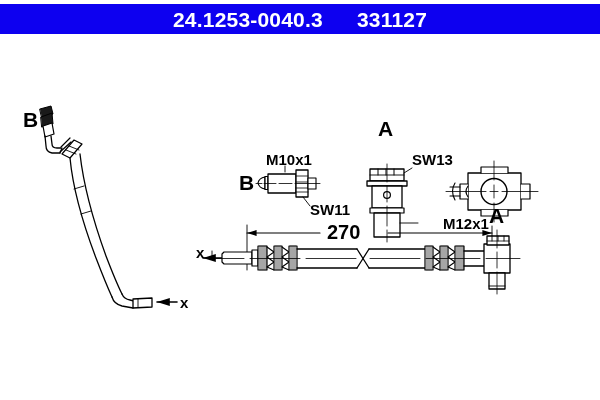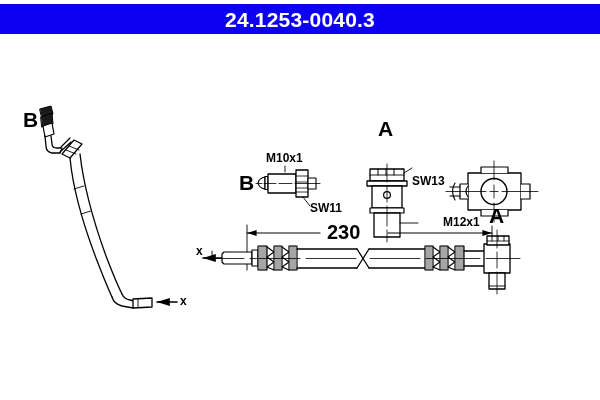--- a/index.html
+++ b/index.html
@@ -24,30 +24,31 @@
 
   
   .canvas{position:absolute;left:0;top:30px;width:600px;height:370px;}
   svg.draw{position:absolute;left:0;top:0;width:600px;height:370px;display:block;}
 
   .lbl{
     position:absolute;font-family:"Liberation Sans",sans-serif;
     color:#000;white-space:nowrap;line-height:1;
   }
   .lbl-big{font-size:21px;font-weight:bold;}
-  .lbl-med{font-size:12px;font-weight:bold;}
+  .lbl-med{font-size:15px;font-weight:bold;}
   .lbl-dim{font-size:20px;font-weight:bold;}
 </style>
 </head>
 <body>
 
 <div id="sheet">
 
   <div class="header">
     <span class="ptxt">24.1253-0040.3</span>
+    <span class="ptxt">331127</span>
   </div>
 
   <div class="canvas">
 
     <svg class="draw" viewBox="0 0 600 370" xmlns="http://www.w3.org/2000/svg">
       <defs>
         <marker id="arrL" markerWidth="9" markerHeight="7" refX="8" refY="3.5" orient="auto">
           <polygon points="8,3.5 0,1 0,6" fill="#000"></polygon>
         </marker>
         <marker id="arrR" markerWidth="9" markerHeight="7" refX="1" refY="3.5" orient="auto">
@@ -245,24 +246,24 @@
     <span class="lbl lbl-med" style="left:180px;top:265px;">x</span>
 
     <span class="lbl lbl-big" style="left:239px;top:142px;">B</span>
 
     <span class="lbl lbl-med" style="left:266px;top:122px;">M10x1</span>
 
     <span class="lbl lbl-med" style="left:310px;top:172px;text-align:right;">SW11</span>
 
     <span class="lbl lbl-big" style="left:378px;top:88px;">A</span>
 
-    <span class="lbl lbl-med" style="left:412px;top:145px;">SW13</span>
+    <span class="lbl lbl-med" style="left:412px;top:122px;">SW13</span>
 
     <span class="lbl lbl-med" style="left:443px;top:186px;">M12x1</span>
 
-    <span class="lbl lbl-dim" style="left:327px;top:192px;">230</span>
+    <span class="lbl lbl-dim" style="left:327px;top:192px;">270</span>
 
     <span class="lbl lbl-med" style="left:196px;top:215px;">x</span>
 
     <span class="lbl lbl-big" style="left:489px;top:175px;">A</span>
 
   </div>
 </div>
 
 </body></html>

